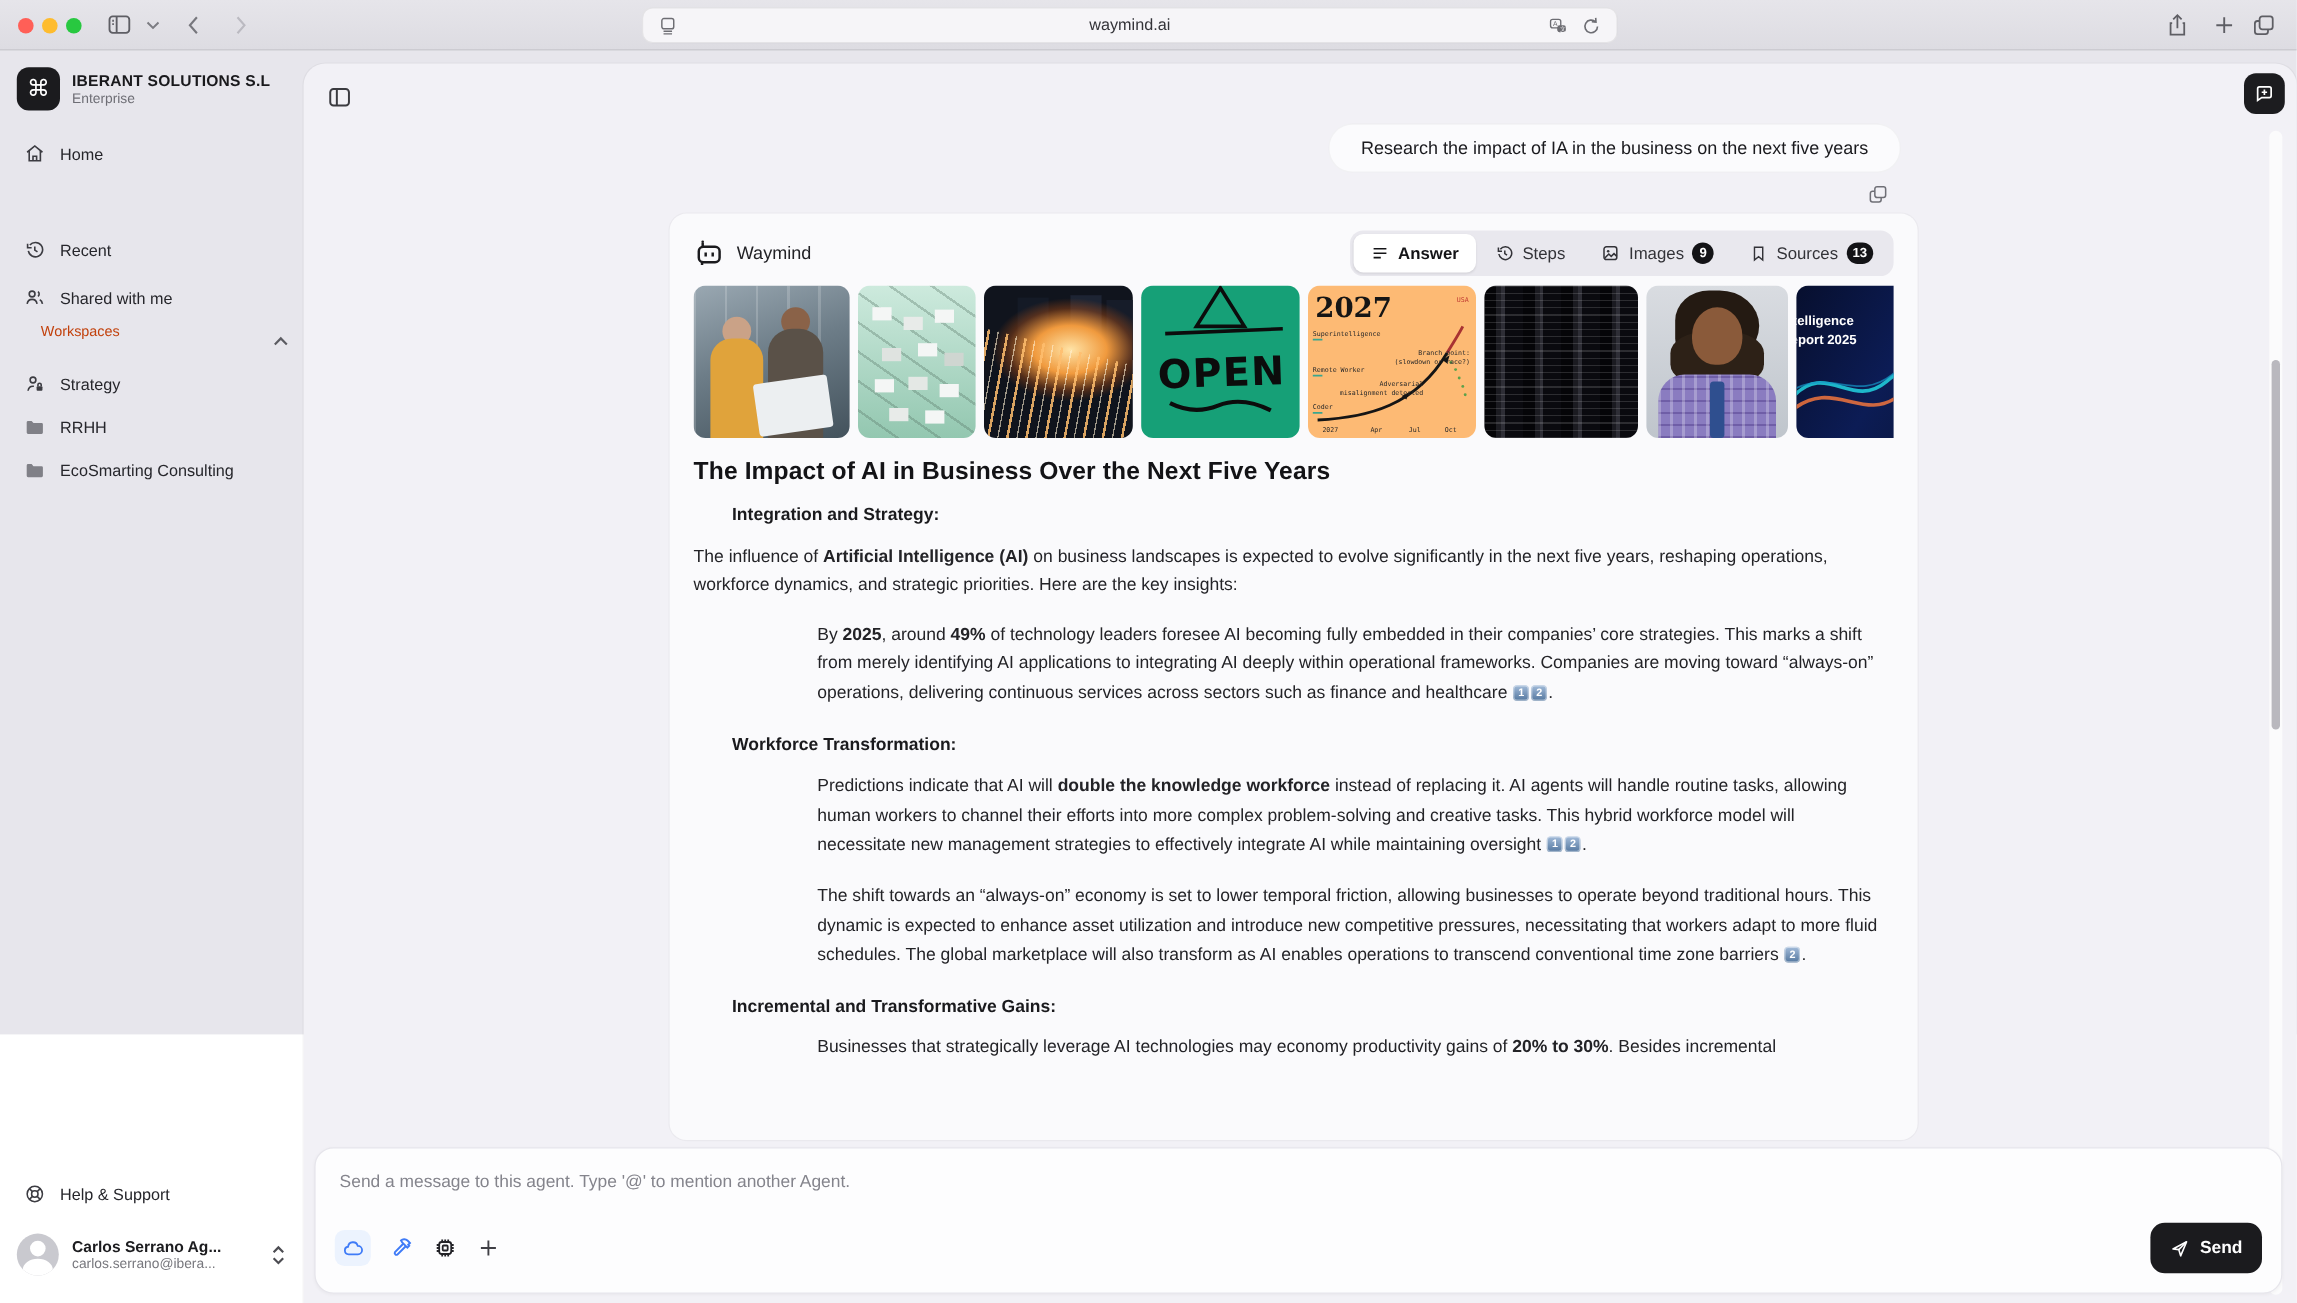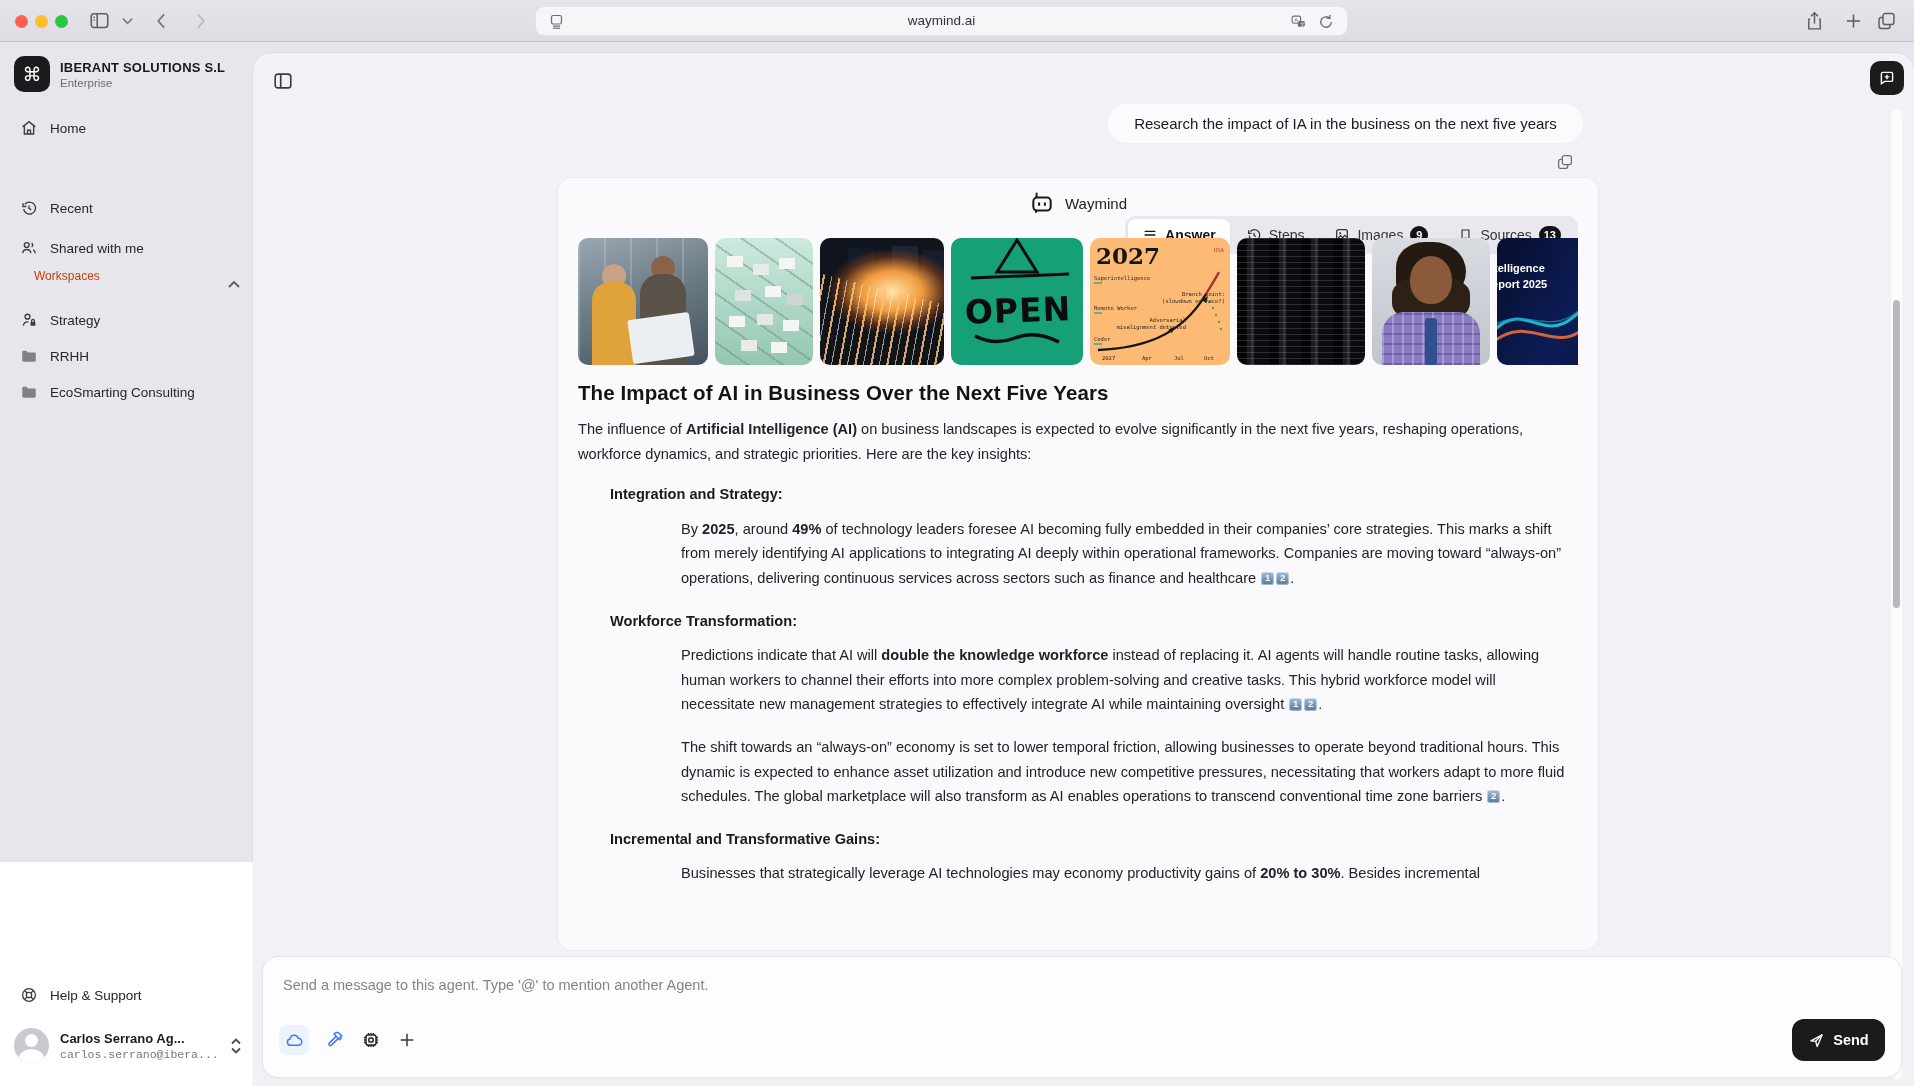--- a/index.html
+++ b/index.html
@@ -31,41 +31,41 @@
   .side-item.active { background:#fcfcfd; box-shadow:0 1px 3px rgba(0,0,0,.08), 0 0 0 1px rgba(0,0,0,.03); }
   .side-item .sicon { width:18px; height:18px; color:#3c3c42; flex:0 0 18px; }
   .ws-label { position:absolute; left:22px; top:227px; font-size:12px; color:#c2410c;margin-left:12px; }
   .ws-chev { position:absolute; left:228px; top:238px; color:#5c5c62; }
   .help-item { top:936px; }
   .user-row { position:absolute; left:14px; top:986px; width:224px; display:flex; align-items:center; gap:11px; }
   .avatar { width:35px; height:35px; border-radius:50%; background:#c9c9cf; position:relative; overflow:hidden; flex:0 0 35px;}
   .avatar:before { content:""; position:absolute; left:11px; top:6px; width:13px; height:13px; border-radius:50%; background:#fff; }
   .avatar:after { content:""; position:absolute; left:5px; top:21px; width:25px; height:18px; border-radius:50%; background:#fff; }
   .user-name { font-size:13px; font-weight:700; color:#1c1c1f; white-space:nowrap; }
-  .user-mail { font-size:11.5px; color:#77777d; margin-top:2px; white-space:nowrap;font-family:Liberation Mono, monospace; }
+  .user-mail { font-size:11.5px; color:#77777d; margin-top:2px; white-space:nowrap; }
   .user-chev { margin-left:auto; color:#4c4c52; }
 
   
   .main { position:absolute; left:253px; top:53px; width:1661px; height:1033px;
     background:#f2f1f6; border-radius:18px 18px 0 0; box-shadow:0 0 0 1px rgba(0,0,0,.035); overflow:hidden; }
   .panel-toggle { position:absolute; left:19px; top:17px; color:#3b3b40; }
   .newchat-btn { position:absolute; left:1617px; top:8px; width:34px; height:34px; border-radius:10px;
     background:#1c1c1f; color:#fff; display:flex; align-items:center; justify-content:center; }
   .scroll-track { position:absolute; left:1638px; top:56px; width:11px; height:970px; background:#fbfbfc; border-radius:6px; }
   .scroll-thumb { position:absolute; left:2px; top:191px; width:7px; height:308px; background:#b9b8be; border-radius:4px; }
 
   .q-bubble { position:absolute; left:854px; top:50px; width:477px; height:41px; background:#fbfbfd;
     border:1px solid rgba(0,0,0,.04); border-radius:20px; line-height:39px; text-align:center;
     font-size:15px; color:#1a1a1e; }
   .q-copy { position:absolute; left:1303px; top:100px; color:#6f6f76; }
 
   
   .card { position:absolute; left:305px; top:125px; width:1040px; height:772px; background:#fafafc;
     border-radius:14px; box-shadow:0 0 0 1px rgba(0,0,0,.03); overflow:hidden; padding:12px 20px 0 20px; }
-  .card-head { display:flex; align-items:center; height:42px; margin-bottom:6px;flex-direction:column; }
+  .card-head { display:flex; align-items:center; height:42px; margin-bottom:6px; }
   .agent { display:flex; align-items:center; gap:10px; color:#222226; font-size:15px; font-weight:500; }
   .agent .bot { color:#1b1b1e; }
   .tabs { margin-left:auto; display:flex; align-items:center; gap:2px; background:#e9e8ee;
     border-radius:11px; padding:3px; height:38px; }
   .tab { display:flex; align-items:center; gap:7px; padding:0 14px; height:32px; border-radius:8px;
     font-size:14px; font-weight:500; color:#333338; cursor:default; }
   .tab.active { background:#ffffff; font-weight:700; color:#141417; box-shadow:0 1px 2px rgba(0,0,0,.09); }
   .tab .badge { background:#131316; color:#fff; font-size:11px; font-weight:700; height:18px; min-width:18px;
     border-radius:10px; display:flex; align-items:center; justify-content:center; padding:0 5px; }
   .tab svg { flex:0 0 auto; }
@@ -497,23 +497,23 @@
             <path d="M-5 105 C 30 75, 55 115, 85 92 S 125 70, 145 92" fill="none" stroke="#ff7a3c" stroke-width="3" opacity=".8"></path>
             <path d="M-5 88 C 28 68, 50 98, 80 74 S 120 50, 145 66" fill="none" stroke="#1596c8" stroke-width="1.5" opacity=".7"></path>
           </svg>
           <div class="rep-line l1">ial Intelligence</div>
           <div class="rep-line l2">x Report 2025</div>
         </div>
       </div>
 
       <div class="a-title">The Impact of AI in Business Over the Next Five Years</div>
 
+      <div class="a-body sec-h">Integration and Strategy:</div>
+
       <div class="a-body a-intro"><span>The influence of </span><strong>Artificial Intelligence (AI)</strong><span> on business landscapes is expected to evolve significantly in the next five years, reshaping operations, workforce dynamics, and strategic priorities. Here are the key insights:</span></div>
-
-      <div class="a-body sec-h">Integration and Strategy:</div>
       <div class="a-body sec-p"><span>By </span><strong>2025</strong><span>, around </span><strong>49%</strong><span> of technology leaders foresee AI becoming fully embedded in their companies’ core strategies. This marks a shift from merely identifying AI applications to integrating AI deeply within operational frameworks. Companies are moving toward “always-on” operations, delivering continuous services across sectors such as finance and healthcare </span><span class="cite">1</span><span class="cite">2</span><span>.</span></div>
 
       <div class="a-body sec-h">Workforce Transformation:</div>
       <div class="a-body sec-p"><span>Predictions indicate that AI will </span><strong>double the knowledge workforce</strong><span> instead of replacing it. AI agents will handle routine tasks, allowing human workers to channel their efforts into more complex problem-solving and creative tasks. This hybrid workforce model will necessitate new management strategies to effectively integrate AI while maintaining oversight </span><span class="cite">1</span><span class="cite">2</span><span>.</span></div>
 
       <div class="a-body sec-p"><span>The shift towards an “always-on” economy is set to lower temporal friction, allowing businesses to operate beyond traditional hours. This dynamic is expected to enhance asset utilization and introduce new competitive pressures, necessitating that workers adapt to more fluid schedules. The global marketplace will also transform as AI enables operations to transcend conventional time zone barriers </span><span class="cite">2</span><span>.</span></div>
 
       <div class="a-body sec-h">Incremental and Transformative Gains:</div>
       <div class="a-body sec-p"><span>Businesses that strategically leverage AI technologies may economy productivity gains of </span><strong>20% to 30%</strong><span>. Besides incremental</span></div>
     </div>

